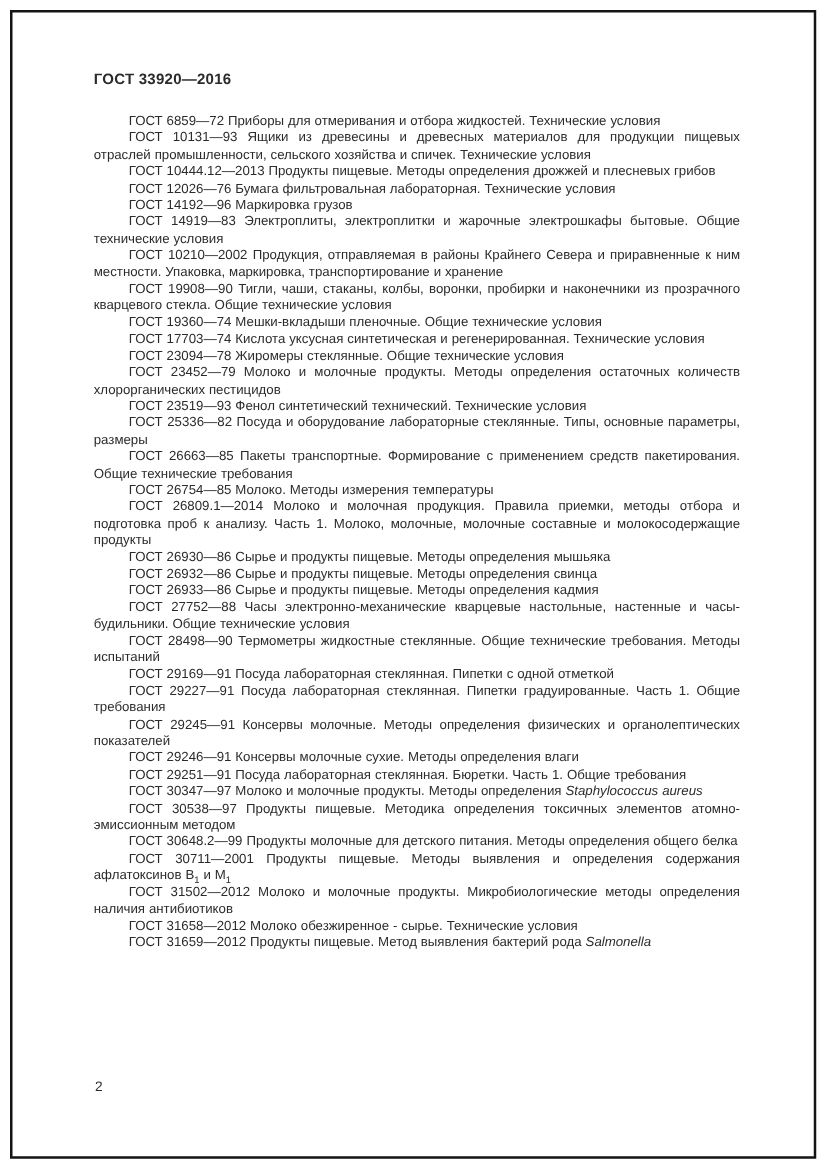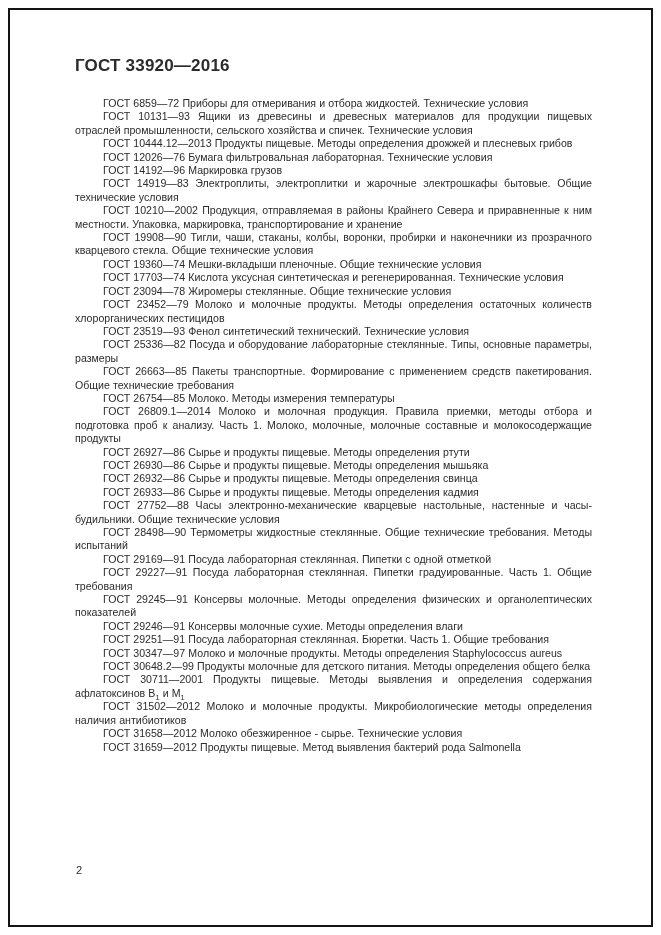--- a/index.html
+++ b/index.html
@@ -19,32 +19,32 @@
     pointer-events: none;
   }
   .content {
     position: absolute;
     left: 75px;
     top: 56px;
     width: 517px;
   }
   .doc-header {
     font-weight: bold;
-    font-size: 17px;
+    font-size: 12px;
     letter-spacing: 0.2px;
     margin-bottom: 21px;
   }
   .refs p {
     font-size: 10.6px;
     line-height: 13.4px;
     text-align: justify;
     text-indent: 28px;
     word-spacing: 0.2px;
   }
-  .refs .italic { }
+  .refs .italic { font-style: italic; }
   .refs sub { font-size: 7.5px; line-height: 0; }
   .page-number {
     position: absolute;
     left: 76px;
     top: 864px;
     font-size: 11px;
   }
 </style>
 </head>
 <body>
@@ -64,32 +64,32 @@
         <p><span>ГОСТ 19908—90 Тигли, чаши, стаканы, колбы, воронки, пробирки и наконечники из прозрачного кварцевого стекла. Общие технические условия</span></p>
         <p><span>ГОСТ 19360—74 Мешки-вкладыши пленочные. Общие технические условия</span></p>
         <p><span>ГОСТ 17703—74 Кислота уксусная синтетическая и регенерированная. Технические условия</span></p>
         <p><span>ГОСТ 23094—78 Жиромеры стеклянные. Общие технические условия</span></p>
         <p><span>ГОСТ 23452—79 Молоко и молочные продукты. Методы определения остаточных количеств хлорорганических пестицидов</span></p>
         <p><span>ГОСТ 23519—93 Фенол синтетический технический. Технические условия</span></p>
         <p><span>ГОСТ 25336—82 Посуда и оборудование лабораторные стеклянные. Типы, основные параметры, размеры</span></p>
         <p><span>ГОСТ 26663—85 Пакеты транспортные. Формирование с применением средств пакетирования. Общие технические требования</span></p>
         <p><span>ГОСТ 26754—85 Молоко. Методы измерения температуры</span></p>
         <p><span>ГОСТ 26809.1—2014 Молоко и молочная продукция. Правила приемки, методы отбора и подготовка проб к анализу. Часть 1. Молоко, молочные, молочные составные и молокосодержащие продукты</span></p>
-        <p><span>ГОСТ 26927—86 Сырье и продукты пищевые. Методы определения ртути</span></p>
         <p><span>ГОСТ 26930—86 Сырье и продукты пищевые. Методы определения мышьяка</span></p>
         <p><span>ГОСТ 26932—86 Сырье и продукты пищевые. Методы определения свинца</span></p>
         <p><span>ГОСТ 26933—86 Сырье и продукты пищевые. Методы определения кадмия</span></p>
         <p><span>ГОСТ 27752—88 Часы электронно-механические кварцевые настольные, настенные и часы-будильники. Общие технические условия</span></p>
         <p><span>ГОСТ 28498—90 Термометры жидкостные стеклянные. Общие технические требования. Методы испытаний</span></p>
         <p><span>ГОСТ 29169—91 Посуда лабораторная стеклянная. Пипетки с одной отметкой</span></p>
         <p><span>ГОСТ 29227—91 Посуда лабораторная стеклянная. Пипетки градуированные. Часть 1. Общие требования</span></p>
         <p><span>ГОСТ 29245—91 Консервы молочные. Методы определения физических и органолептических показателей</span></p>
         <p><span>ГОСТ 29246—91 Консервы молочные сухие. Методы определения влаги</span></p>
         <p><span>ГОСТ 29251—91 Посуда лабораторная стеклянная. Бюретки. Часть 1. Общие требования</span></p>
         <p><span>ГОСТ 30347—97 Молоко и молочные продукты. Методы определения </span><span class="italic">Staphylococcus aureus</span></p>
+        <p><span>ГОСТ 30538—97 Продукты пищевые. Методика определения токсичных элементов атомно-эмиссионным методом</span></p>
         <p><span>ГОСТ 30648.2—99 Продукты молочные для детского питания. Методы определения общего белка</span></p>
         <p><span>ГОСТ 30711—2001 Продукты пищевые. Методы выявления и определения содержания афлатоксинов B</span><sub>1</sub><span> и M</span><sub>1</sub></p>
         <p><span>ГОСТ 31502—2012 Молоко и молочные продукты. Микробиологические методы определения наличия антибиотиков</span></p>
         <p><span>ГОСТ 31658—2012 Молоко обезжиренное - сырье. Технические условия</span></p>
         <p><span>ГОСТ 31659—2012 Продукты пищевые. Метод выявления бактерий рода </span><span class="italic">Salmonella</span></p>
       </div>
   </div>
   <div class="page-number">2</div>
 </div>
 

